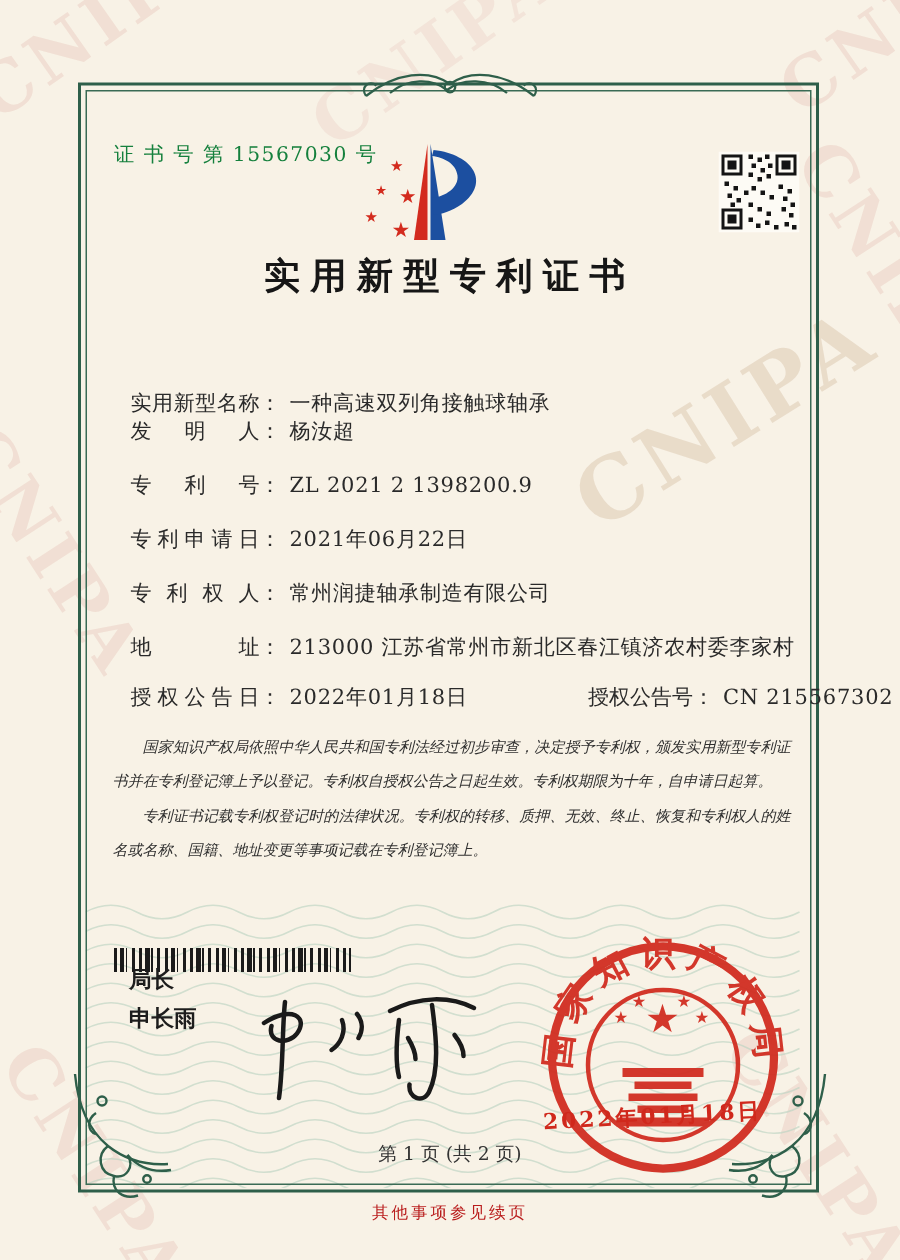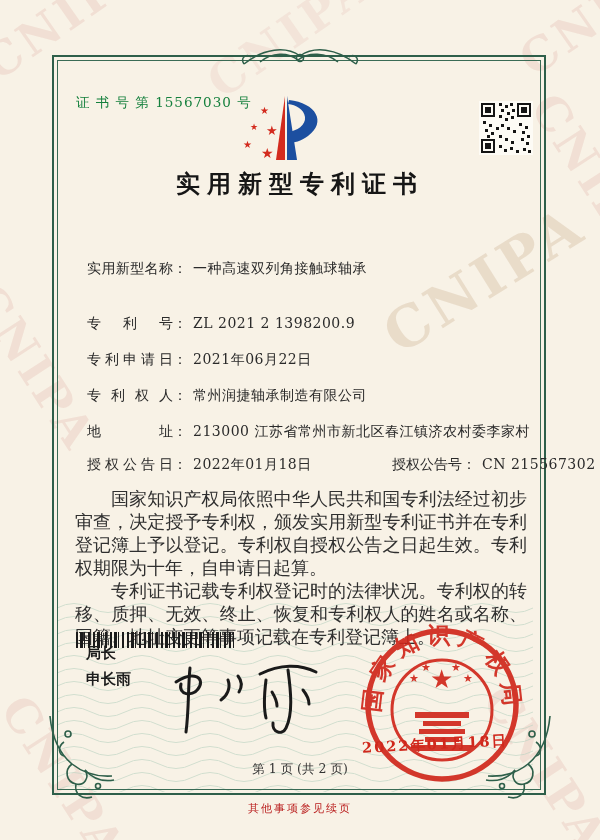--- a/index.html
+++ b/index.html
@@ -27,21 +27,21 @@
   .title{position:absolute;left:0;top:168px;width:100%;text-align:center;
     font-size:24px;font-weight:bold;letter-spacing:7px;color:#161616;}
   
   .frow{position:absolute;left:87px;font-size:14px;color:#2a2a2a;white-space:nowrap;}
   .flabel{display:inline-block;width:86px;text-align:justify;text-align-last:justify;vertical-align:bottom;}
   .fcolon{display:inline-block;margin-right:6px;}
   .fvalue{letter-spacing:0.5px;}
   .grant-right{position:absolute;left:305px;top:0;}
   
   .paras{position:absolute;left:75px;top:487px;width:452px;
-    font-size:18px;line-height:23px;text-align:justify;color:#2f2f2f;}
+    font-size:10px;line-height:23px;text-align:justify;color:#2f2f2f;font-style:italic;}
   .paras p{margin:0;text-indent:2em;}
   
   .barcode{position:absolute;left:76px;top:632px;width:158px;height:16px;
     background:repeating-linear-gradient(90deg,#1b1b1b 0 2px,transparent 2px 4px,#1b1b1b 4px 7px,transparent 7px 8px,#1b1b1b 8px 9px,transparent 9px 12px,#1b1b1b 12px 14px,transparent 14px 17px);}
   
   .signer{position:absolute;left:86px;top:640px;font-size:15px;font-weight:bold;color:#1d1d1d;line-height:26px;}
   .signature{position:absolute;left:148px;top:652px;}
   
   .seal{position:absolute;left:353px;top:616px;}
   .seal-date{position:absolute;left:362px;top:735px;font-size:14.5px;font-weight:bold;
@@ -191,20 +191,23 @@
         <rect x="44" y="47" width="3" height="3"></rect>
         <rect x="49" y="49" width="3" height="3"></rect>
     </g>
   </svg>
 
   <div class="title">实用新型专利证书</div>
 
   <div class="frow" style="top:243px;margin-top:17px;">
     <span class="flabel">实用新型名称</span><span class="fcolon">：</span><span class="fvalue">一种高速双列角接触球轴承</span>
   </div>
+  <div class="frow" style="top:279px;">
+    <span class="flabel">发　明　人</span><span class="fcolon">：</span><span class="fvalue">杨汝超</span>
+  </div>
   <div class="frow" style="top:315px;">
     <span class="flabel">专　利　号</span><span class="fcolon">：</span><span class="fvalue">ZL 2021 2 1398200.9</span>
   </div>
   <div class="frow" style="top:351px;">
     <span class="flabel">专利申请日</span><span class="fcolon">：</span><span class="fvalue">2021年06月22日</span>
   </div>
   <div class="frow" style="top:387px;">
     <span class="flabel">专 利 权 人</span><span class="fcolon">：</span><span class="fvalue">常州润捷轴承制造有限公司</span>
   </div>
   <div class="frow" style="top:423px;">

